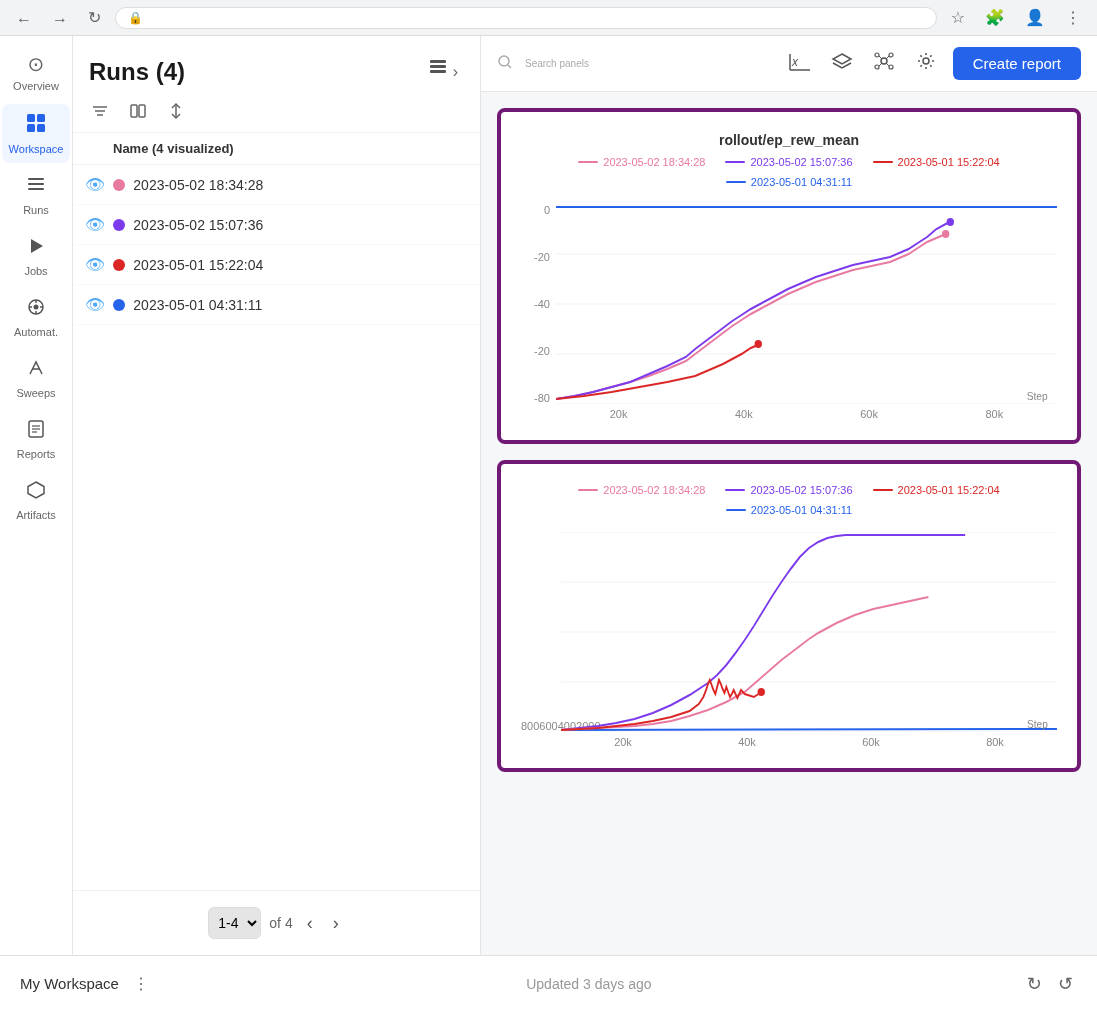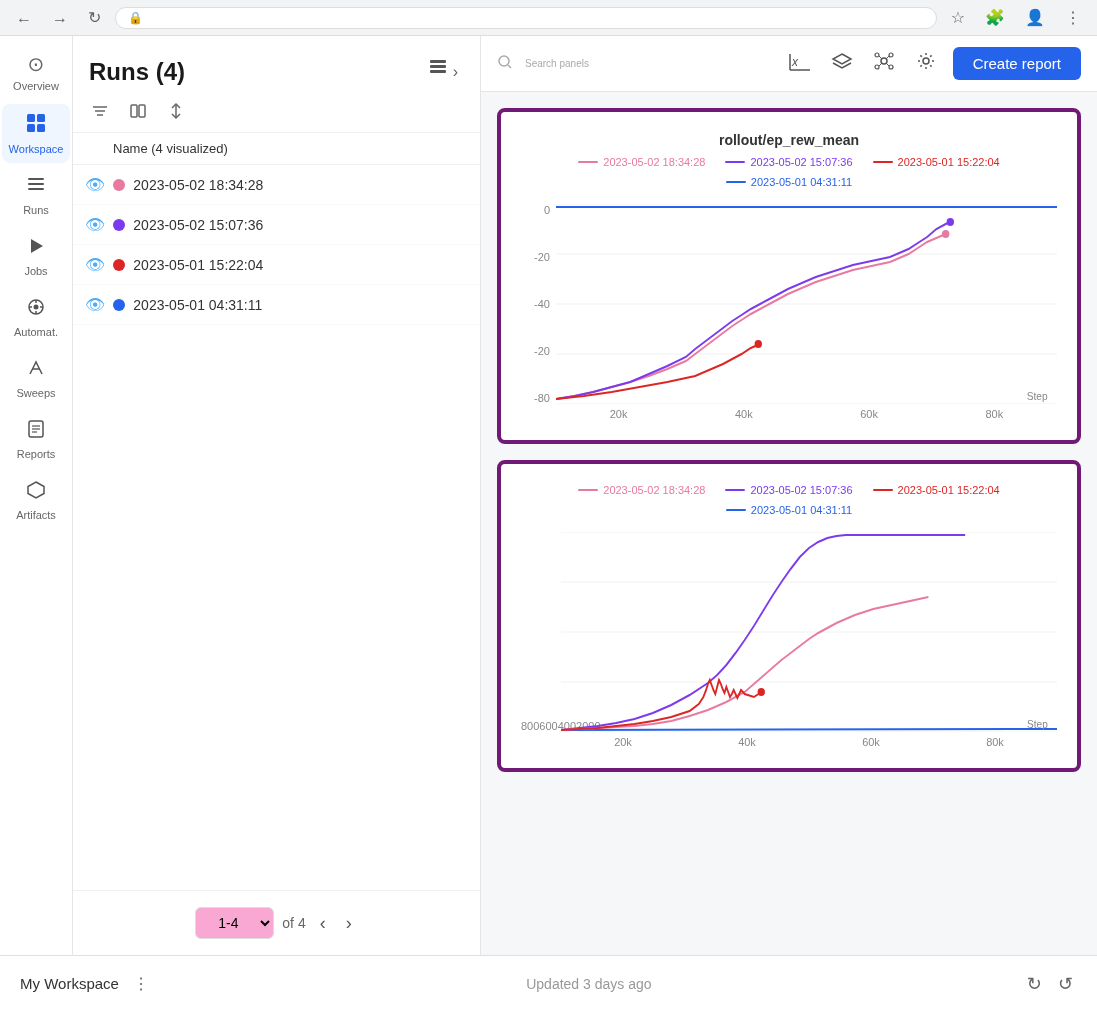--- a/index.html
+++ b/index.html
@@ -146,24 +146,24 @@
     .runs-pagination {
       display: flex;
       align-items: center;
       justify-content: center;
       padding: 16px;
       gap: 8px;
       border-top: 1px solid #f0f0f0;
       margin-top: auto;
     }
     .pagination-select {
-      background: #f9a8d4;
+      background: #e5e5e5;
       border: 1px solid #ddd;
       border-radius: 6px;
-      padding: 6px 18px;
+      padding: 6px 5px;
       font-size: 14px;
       cursor: pointer;
     }
     .page-nav-btn {
       background: none;
       border: none;
       cursor: pointer;
       color: #555;
       font-size: 18px;
       padding: 4px 6px;
@@ -424,21 +424,21 @@
       <button class="filter-btn">
         <svg width="18" height="18" viewBox="0 0 18 18" fill="none">
           <line x1="9" y1="2" x2="9" y2="16" stroke="#666" stroke-width="1.5"></line>
           <polyline points="5,6 9,2 13,6" fill="none" stroke="#666" stroke-width="1.5"></polyline>
           <polyline points="5,12 9,16 13,12" fill="none" stroke="#666" stroke-width="1.5"></polyline>
         </svg>
       </button>
     </div>
     <div class="runs-table-header">
       <span style="width:20px;"></span>
-      <span style="font-size:13px; font-weight:400; color:#333;">Name (4 visualized)</span>
+      <span style="font-size:13px; font-weight:700; color:#333;">Name (4 visualized)</span>
     </div>
     <div class="runs-list">
       <div class="run-row">
         <span class="run-eye">👁</span>
         <span class="run-dot" style="background:#e879a0;"></span>
         <span class="run-name">2023-05-02 18:34:28</span>
       </div>
       <div class="run-row">
         <span class="run-eye">👁</span>
         <span class="run-dot" style="background:#7c3aed;"></span>

